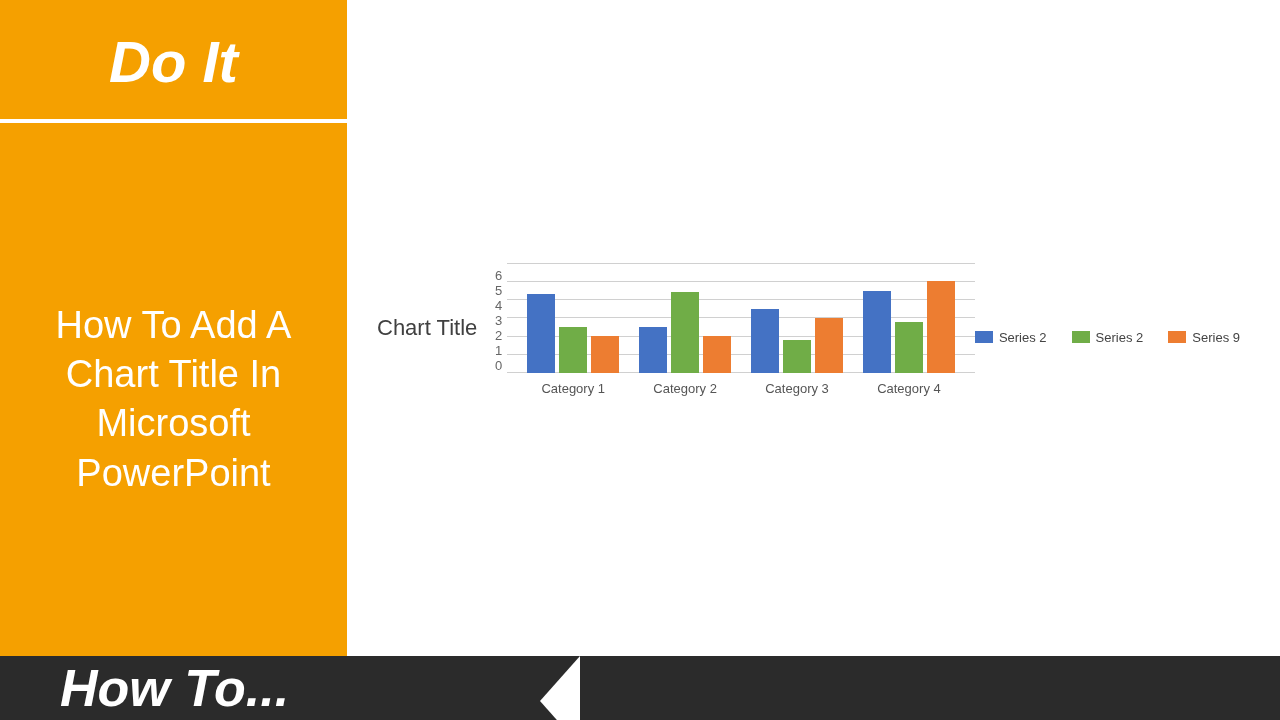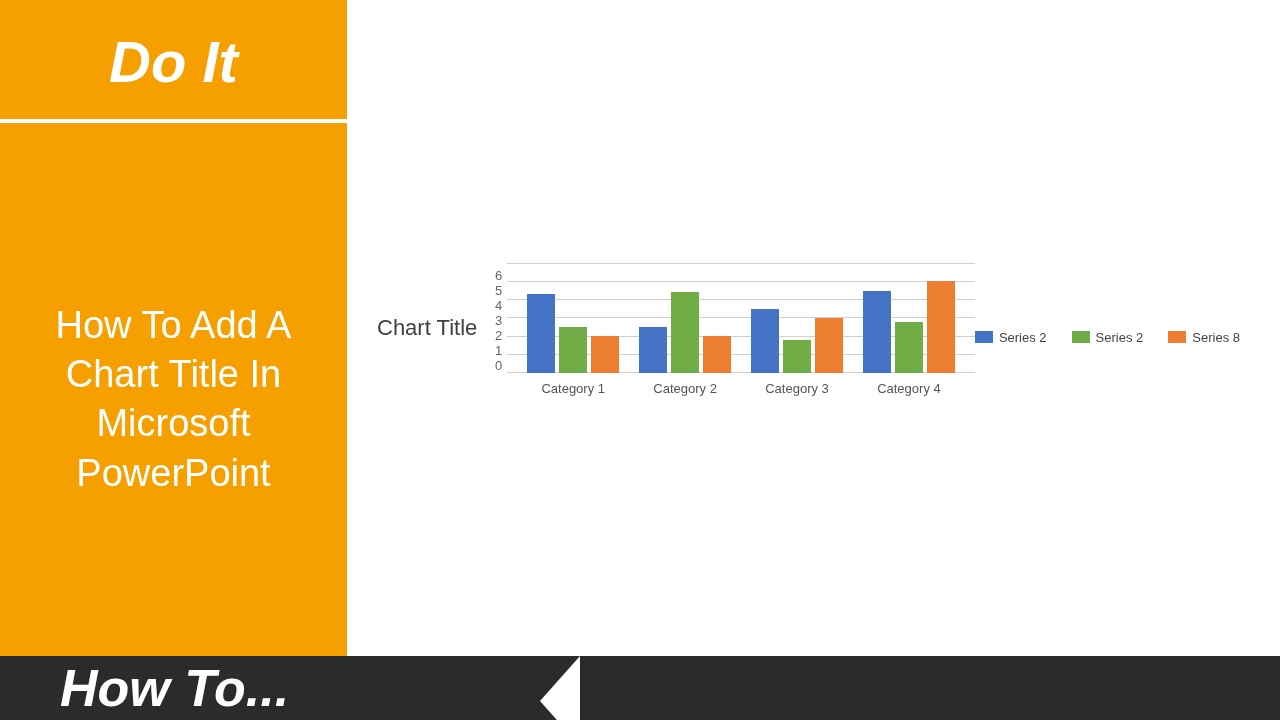--- a/index.html
+++ b/index.html
@@ -316,21 +316,21 @@
         <div class="legend-item">
           <div class="legend-swatch bar-blue"></div>
           <span>Series 2</span>
         </div>
         <div class="legend-item">
           <div class="legend-swatch bar-green"></div>
           <span>Series 2</span>
         </div>
         <div class="legend-item">
           <div class="legend-swatch bar-orange"></div>
-          <span>Series 8</span>
+          <span>Series 9</span>
         </div>
       </div>
     </div>
   </div>
 </div>
 
 <div class="bottom-bar">
   <h2>How To...</h2>
   <div class="arrow-shape"></div>
 </div>

